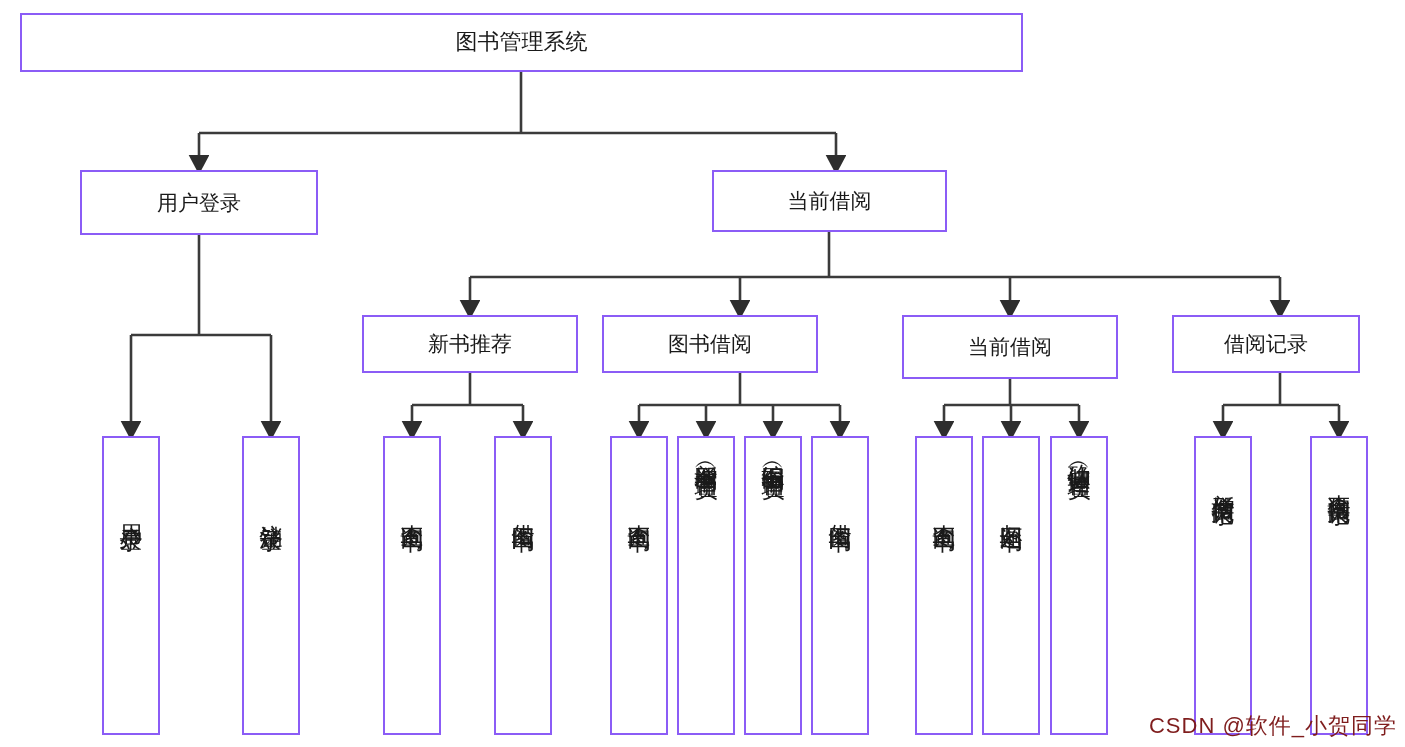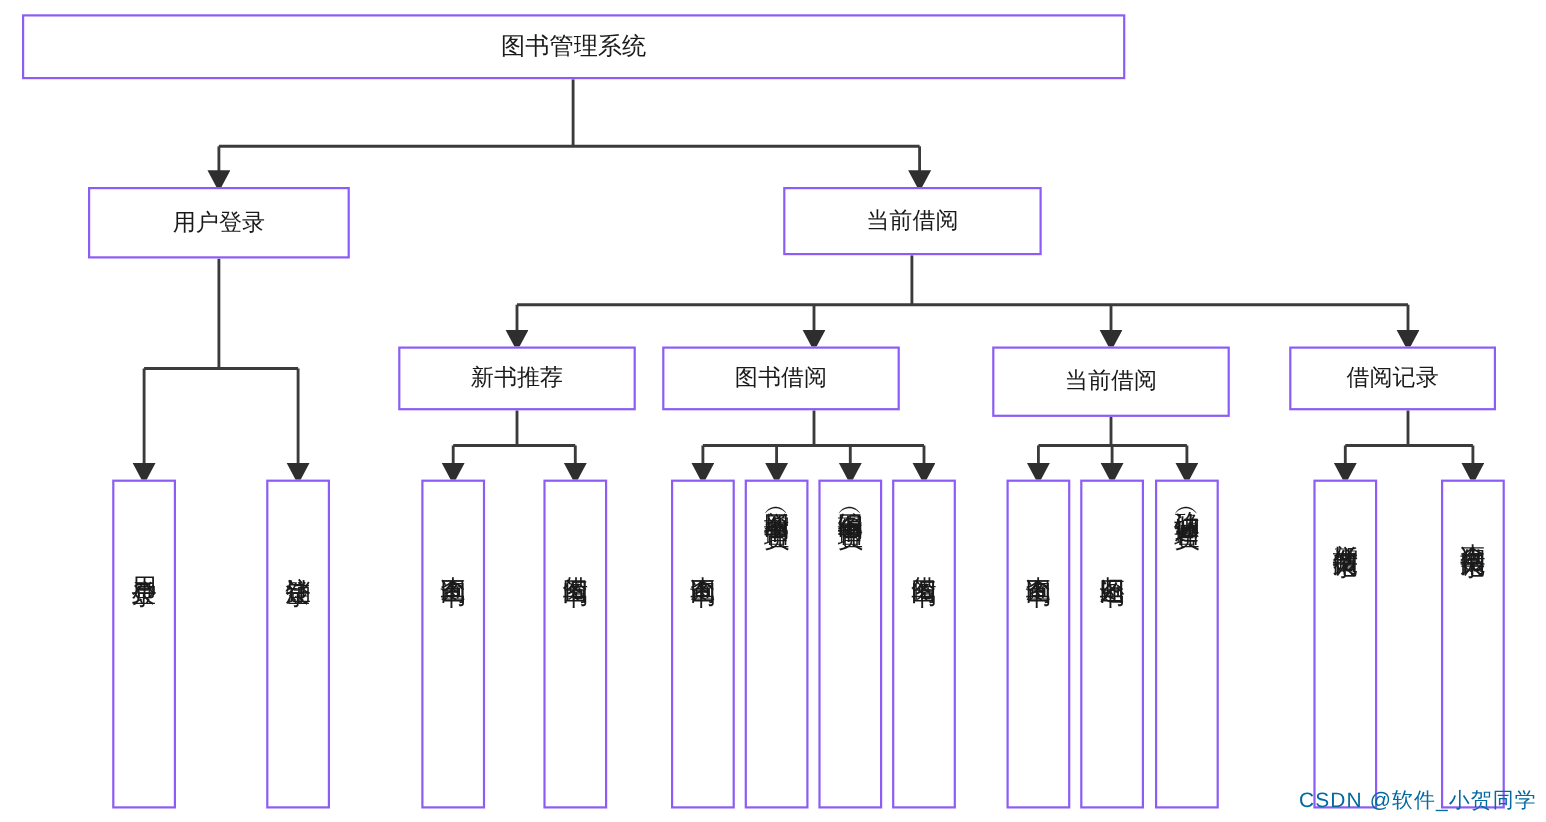--- a/index.html
+++ b/index.html
@@ -38,22 +38,22 @@
     text-orientation:upright;
     font-size:23px;
     letter-spacing:2px;
     line-height:1;
     height:auto;
   }
 
   .watermark{
     position:absolute;
     right:8px;bottom:6px;
-    font-size:19px;
-    color:#0369a1;
+    font-size:22px;
+    color:#7f1d1d;
     letter-spacing:1px;
     white-space:nowrap;
   }
 </style>
 </head>
 <body>
 
 <div id="stage">
 
   <svg id="wires" viewBox="0 0 1405 747" xmlns="http://www.w3.org/2000/svg">

